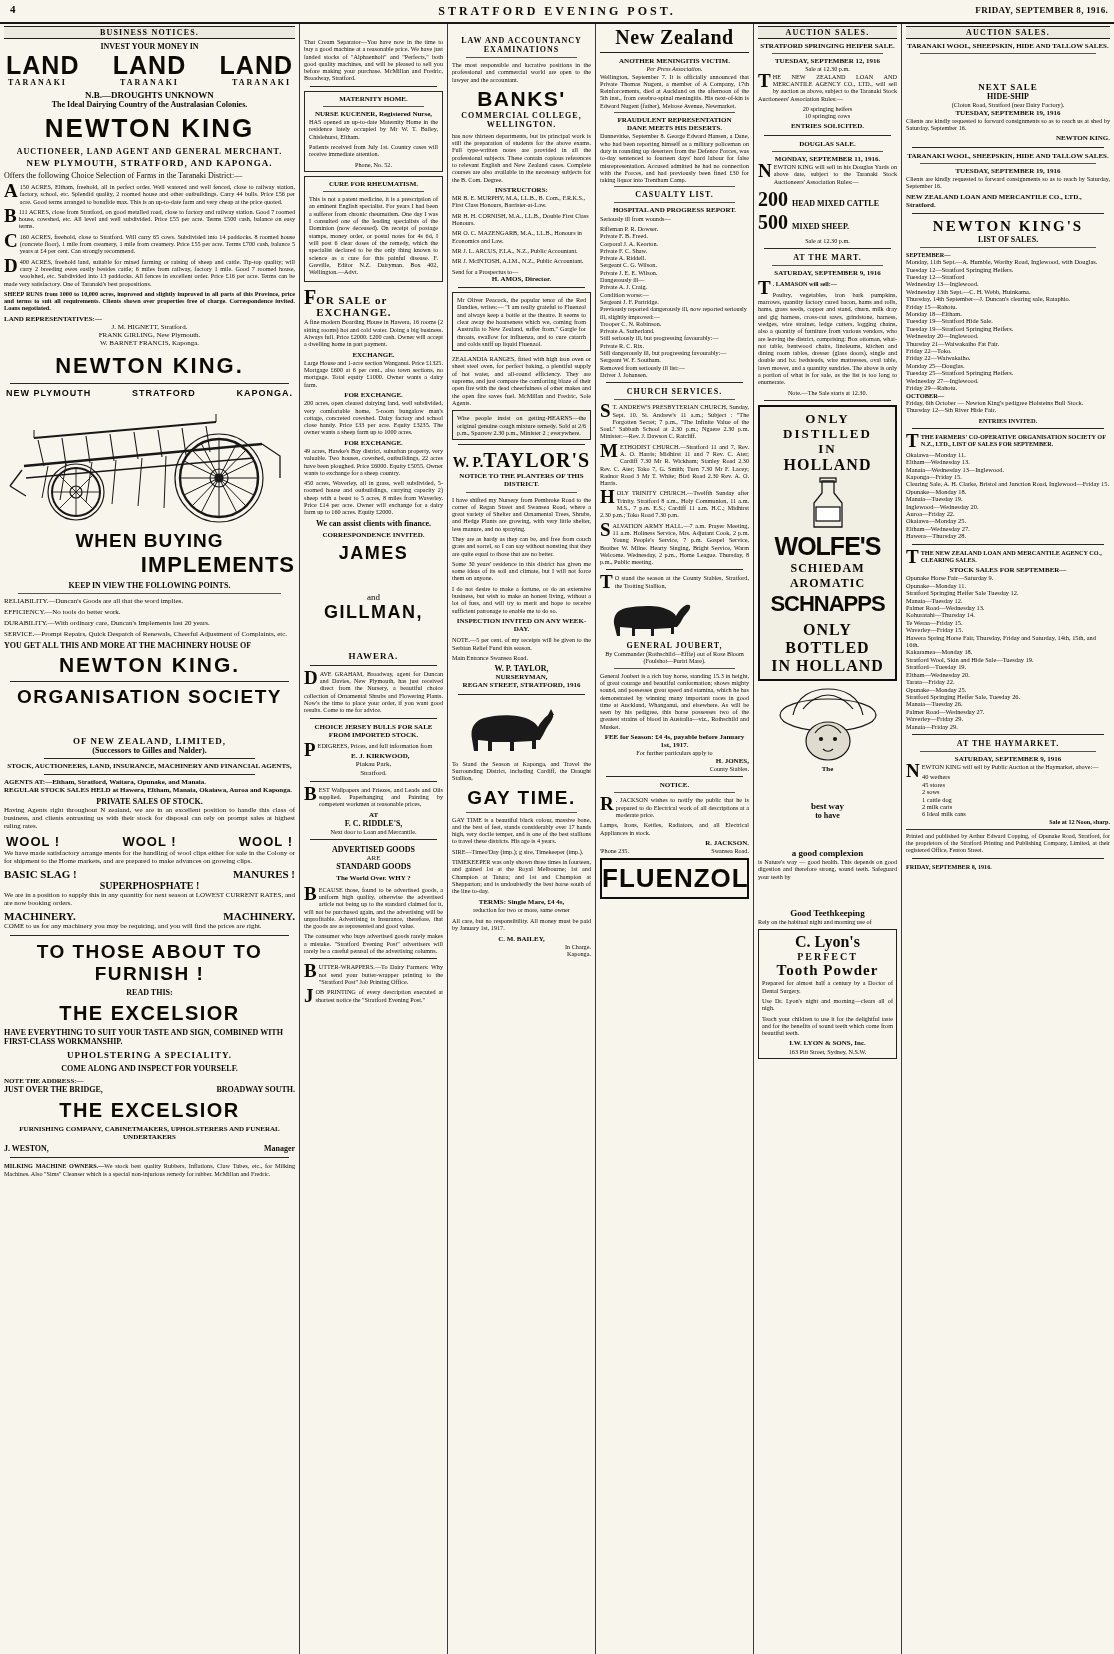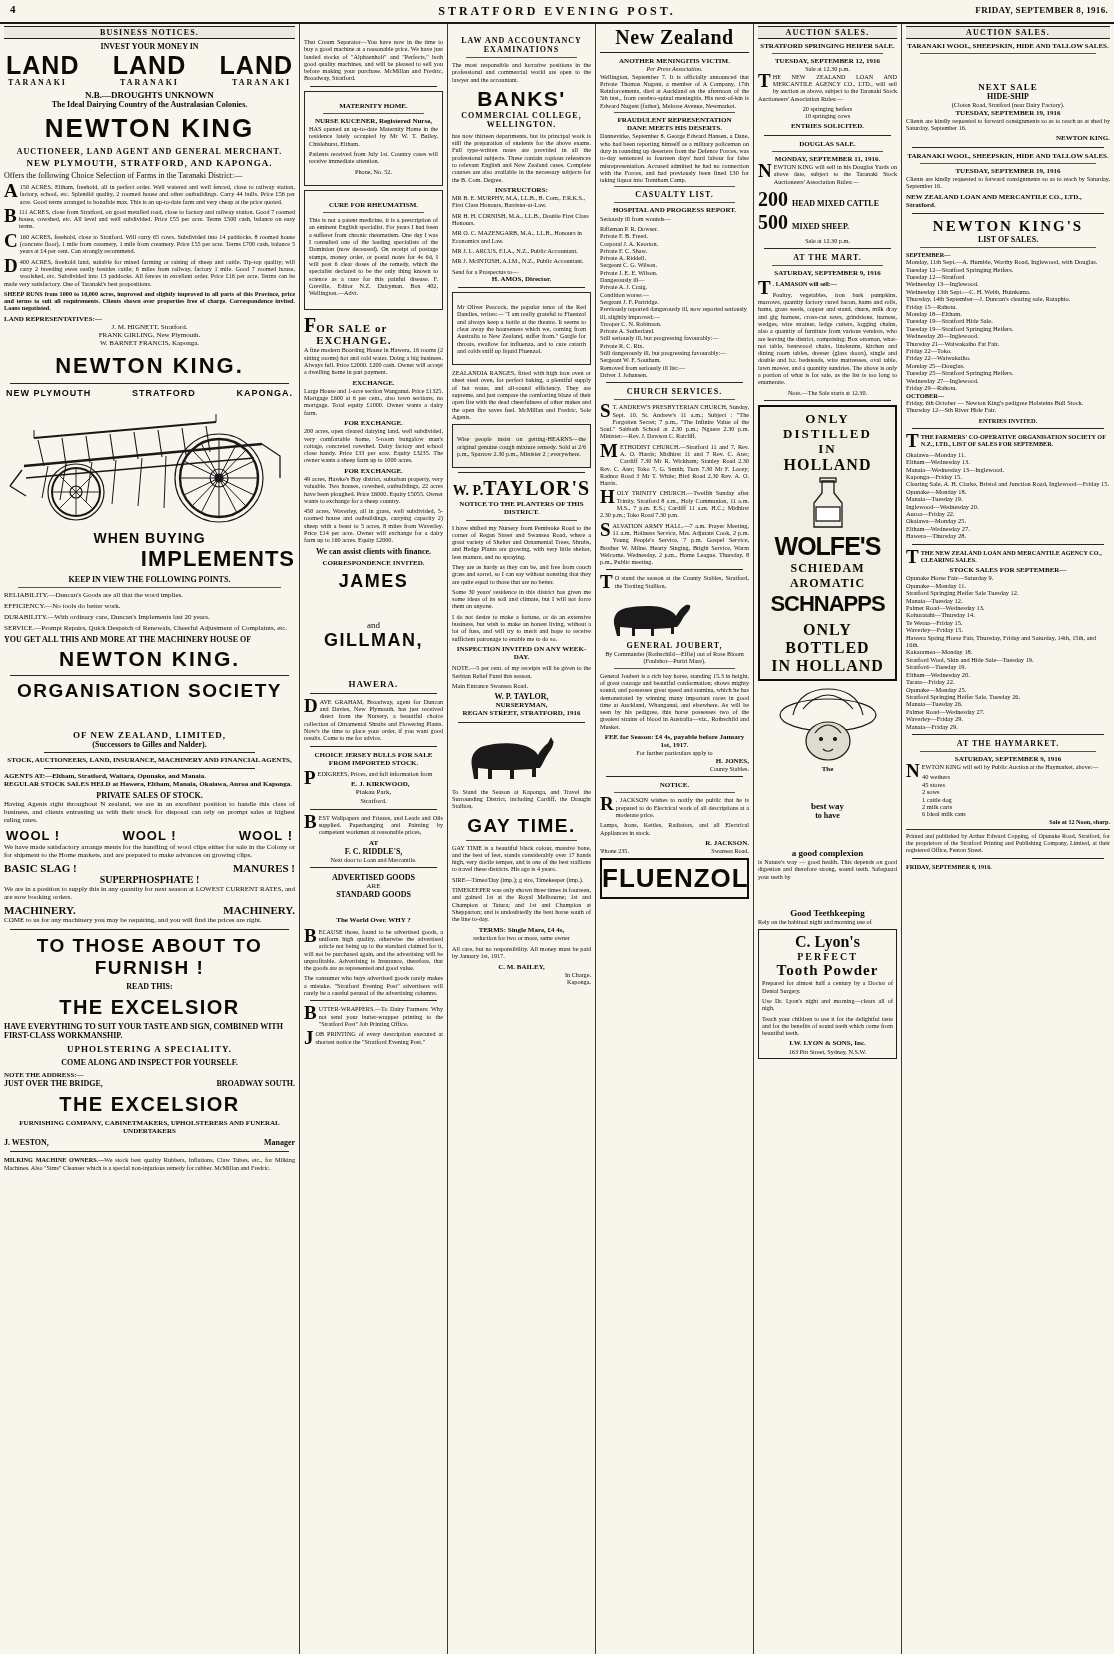--- a/index.html
+++ b/index.html
@@ -132,21 +132,21 @@
   .dropcap {
     float: left;
     font-size: 19px;
     line-height: 15px;
     font-weight: bold;
     padding-right: 2px;
     font-family: "Liberation Serif", serif;
   }
   .boxad {
     border: 1px solid #2b2b2b;
-    padding: 10px 4px;
+    padding: 3px 4px;
     margin: 4px 0;
   }
   .hd4 {
     text-align: center;
     font-size: 17px;
     font-weight: bold;
     letter-spacing: 1.5px;
     margin: 5px 0 3px 0;
     font-family: "Liberation Sans", sans-serif;
   }
@@ -307,21 +307,21 @@
             <path d="M34 40 L40 66 M58 38 L62 65 M82 36 L86 63 M106 34 L110 61 M130 32 L134 59 M154 30 L158 57 M178 28 L182 55 M202 26 L206 52" stroke-width="1.1"></path>
             <path d="M30 38 L212 22" stroke-width="1.8"></path>
             <path d="M30 38 L30 30 M212 22 L212 14" stroke-width="1"></path>
             <path d="M18 70 L6 86 M6 86 L22 96" stroke-width="1.4"></path>
             <path d="M44 66 L38 98 M62 64 L56 100 M88 62 L82 102 M112 60 L108 104 M138 58 L134 106 M162 56 L160 108" stroke-width="1"></path>
             <path d="M258 44 L276 56 L276 78" stroke-width="1.3"></path>
           </g>
         </svg>
       </div>
 
-      <div class="bigtitle" style="font-size:14px;letter-spacing:1px">WHEN BUYING</div>
+      <div class="bigtitle" style="font-size:19px;letter-spacing:1px">WHEN BUYING</div>
       <div class="bigtitle" style="font-size:22px;text-align:right;letter-spacing:1px;margin-bottom:3px">IMPLEMENTS</div>
       <div class="ctr t8 bold">KEEP IN VIEW THE FOLLOWING POINTS.</div>
       <div class="rule-thin"></div>
       <p class="t7">RELIABILITY.—Duncan's Goods are all that the word implies.</p>
       <p class="t7">EFFICIENCY.—No tools do better work.</p>
       <p class="t7">DURABILITY.—With ordinary care, Duncan's Implements last 20 years.</p>
       <p class="t7">SERVICE.—Prompt Repairs, Quick Despatch of Renewals, Cheerful Adjustment of Complaints, etc.</p>
       <div class="t8 bold" style="margin-top:3px">YOU GET ALL THIS AND MORE AT THE MACHINERY HOUSE OF</div>
       <div class="bigtitle" style="font-size:21px;margin:3px 0">NEWTON KING.</div>
       <div class="rule"></div>
@@ -428,21 +428,21 @@
 
       <p class="t6 just"><span class="dropcap">B</span><span>EST Wallpapers and Friezes, and Leads and Oils supplied. Paperhanging and Painting by competent workmen at reasonable prices,</span></p>
       <div class="ctr t7 bold">AT</div>
       <div class="ctr t8 bold">F. C. RIDDLE'S,</div>
       <div class="ctr t6">Next door to Loan and Mercantile.</div>
       <div class="rule"></div>
 
       <div class="ctr t8 bold" style="margin-top:5px">ADVERTISED GOODS</div>
       <div class="ctr t7">ARE</div>
       <div class="ctr t8 bold">STANDARD GOODS</div>
-      <div class="ctr t7 bold" style="margin-top:17px">The World Over.      WHY ?</div>
+      <div class="ctr t7 bold" style="margin-top:3px">The World Over.      WHY ?</div>
       <p class="t6 just" style="margin-top:3px"><span class="dropcap">B</span><span>ECAUSE those, found to be advertised goods, a uniform high quality, otherwise the advertised article not being up to the standard claimed for it, will not be purchased again, and the advertising will be unprofitable. Advertising is Insurance, therefore, that the goods are as represented and good value.</span></p>
       <p class="t6 just">The consumer who buys advertised goods rarely makes a mistake. "Stratford Evening Post" advertisers will rarely be a careful perusal of the advertising columns.</p>
       <div class="rule"></div>
       <p class="t6 just"><span class="dropcap">B</span><span>UTTER-WRAPPERS.—To Dairy Farmers: Why not send your butter-wrapper printing to the "Stratford Post" Job Printing Office.</span></p>
       <p class="t6 just"><span class="dropcap">J</span><span>OB PRINTING of every description executed at shortest notice the "Stratford Evening Post."</span></p>
     </div>
 
     <div class="col c3">
       <div class="ctr t8 bold sp1" style="margin-top:10px">LAW AND ACCOUNTANCY</div>
       <div class="ctr t8 bold sp1">EXAMINATIONS</div>

